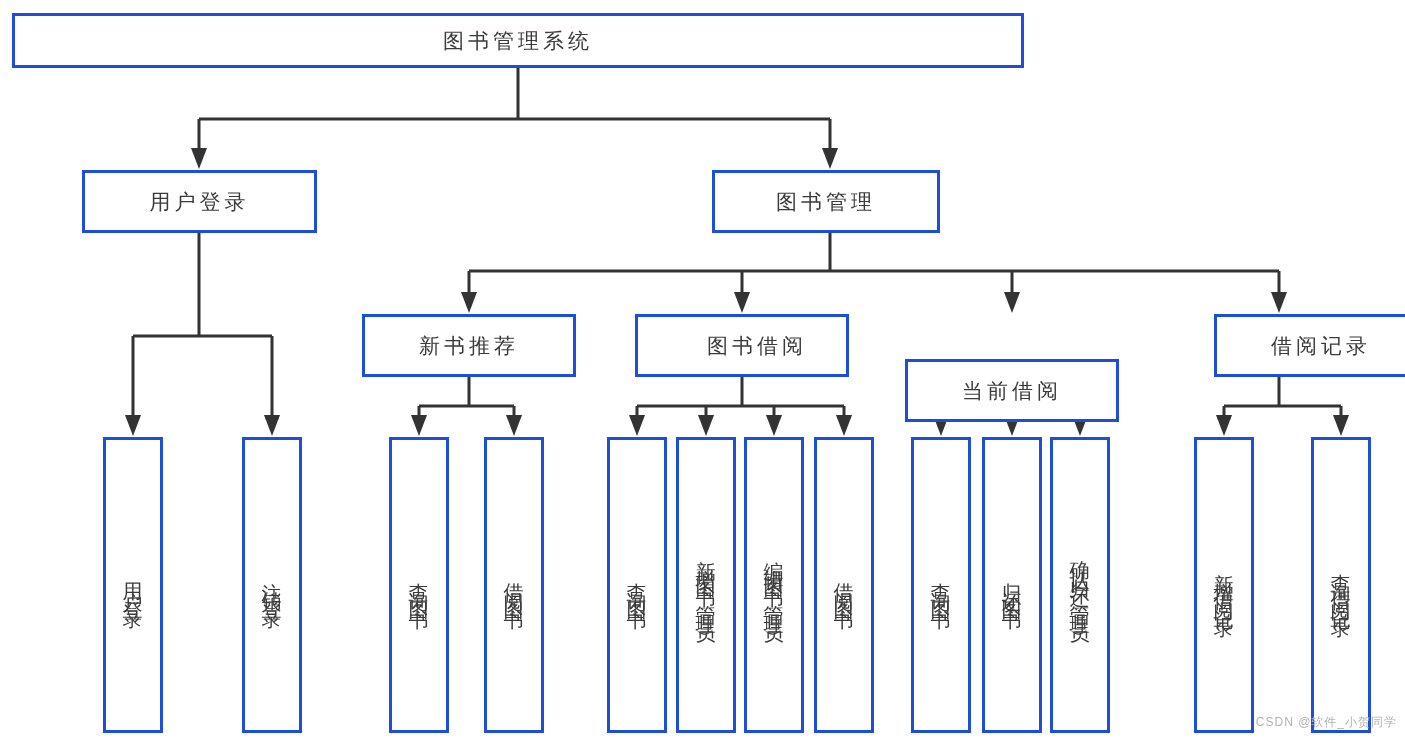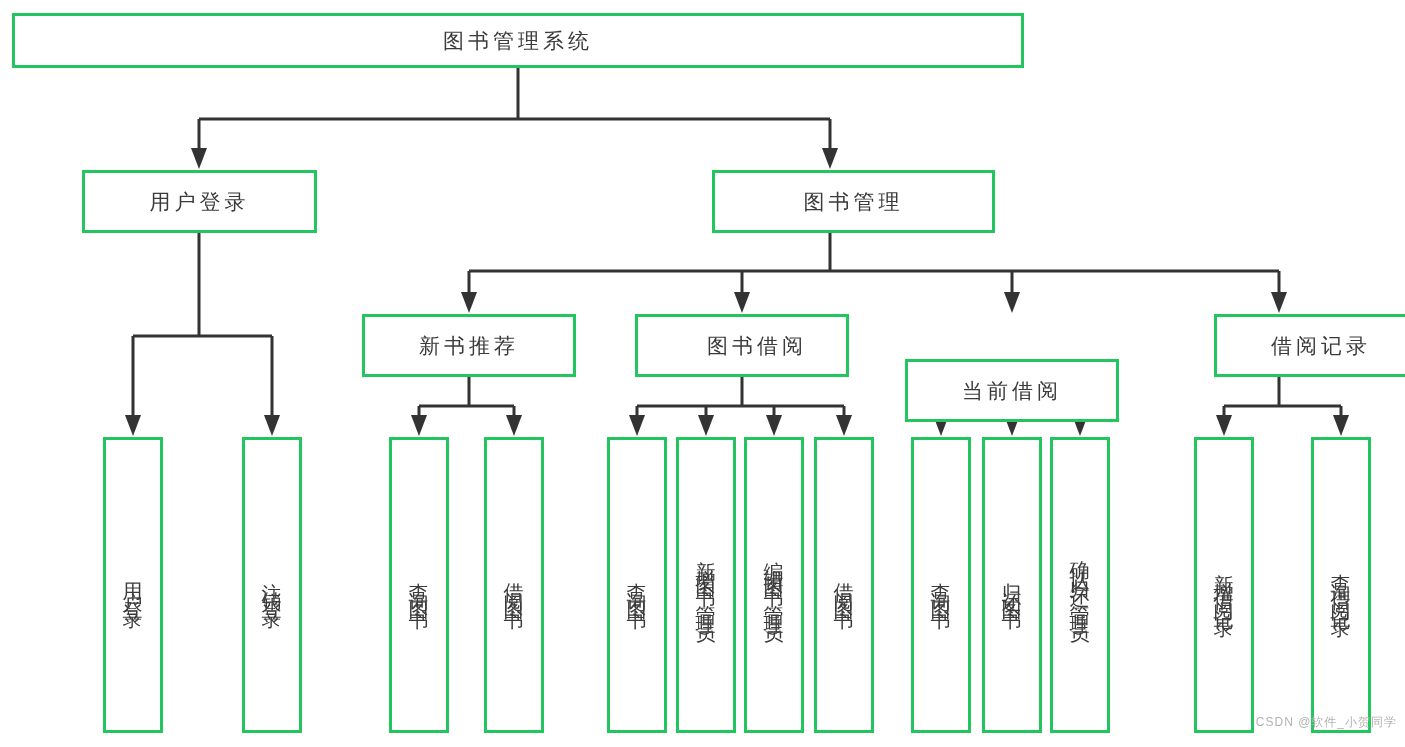--- a/index.html
+++ b/index.html
@@ -2,21 +2,21 @@
 <html><head>
 <meta charset="utf-8">
 <style>
   html,body{margin:0;padding:0;background:#fff;}
   .canvas{
     position:relative;width:1405px;height:747px;background:#ffffff;
     font-family:"Liberation Sans",sans-serif;overflow:hidden;
   }
   svg.connectors{position:absolute;left:0;top:0;width:1405px;height:747px;}
   .box{
-    position:absolute;box-sizing:border-box;border:3px solid #22c55e;background:#ffffff;
+    position:absolute;box-sizing:border-box;border:3px solid #1d4ed8;background:#ffffff;
     display:flex;align-items:center;justify-content:center;
     color:#3a3a3a;font-size:21px;letter-spacing:4px;white-space:nowrap;line-height:1;
   }
   .root{left:12px;top:13px;width:1012px;height:55px;}
   .lvl2{top:170px;height:63px;}
   .lvl3{top:314px;height:63px;width:214px;}
   .leaf{top:437px;width:60px;height:296px;padding:0;}
   .vtext{
     writing-mode:vertical-rl;text-orientation:mixed;
     font-size:20px;letter-spacing:9px;color:#3a3a3a;line-height:1;white-space:nowrap;
@@ -56,21 +56,21 @@
       <polygon points="933,415 949,415 941,436" fill="#333333"></polygon>
       <polygon points="1004,415 1020,415 1012,436" fill="#333333"></polygon>
       <polygon points="1072,415 1088,415 1080,436" fill="#333333"></polygon>
       <polygon points="1216,415 1232,415 1224,436" fill="#333333"></polygon>
       <polygon points="1333,415 1349,415 1341,436" fill="#333333"></polygon>
     </svg>
 
   <div class="box root">图书管理系统</div>
 
   <div class="box lvl2" style="left:82px;width:235px;">用户登录</div>
-  <div class="box lvl2" style="left:712px;width:283px;">图书管理</div>
+  <div class="box lvl2" style="left:712px;width:228px;">图书管理</div>
 
   <div class="box lvl3" style="left:362px;text-align:right;">新书推荐</div>
   <div class="box lvl3" style="left:635px;padding-left:30px;">图书借阅</div>
   <div class="box lvl3" style="left:905px;margin-top:45px;">当前借阅</div>
   <div class="box lvl3" style="left:1172px;margin-left:42px;">借阅记录</div>
 
   <div class="box leaf" style="left:103px;">
     <span class="vtext">用户登录</span>
   </div>
   <div class="box leaf" style="left:242px;">

